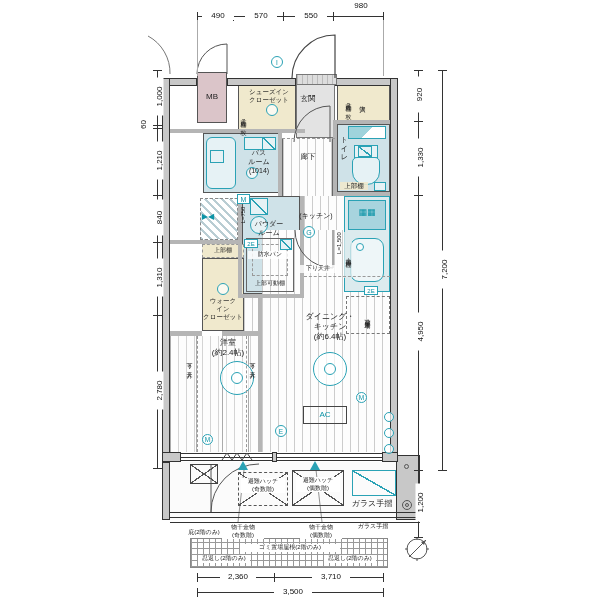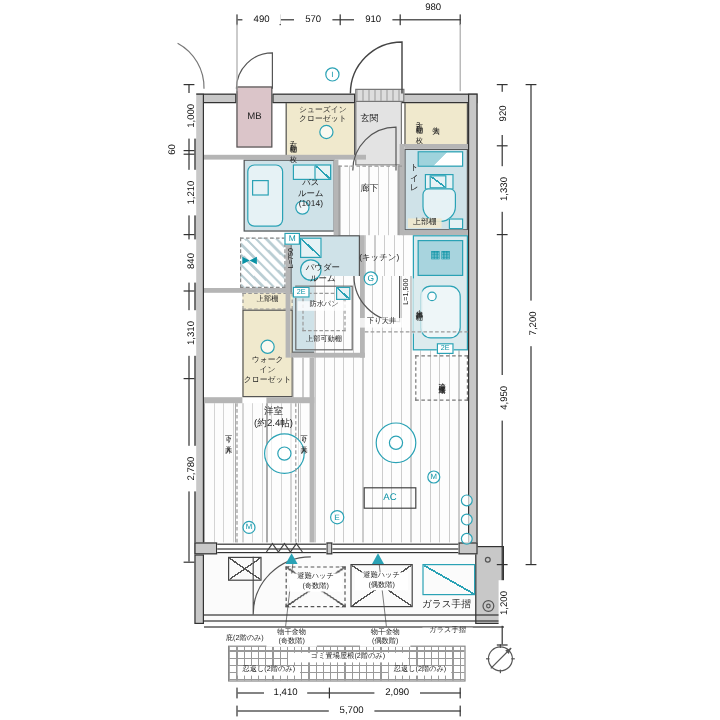--- a/index.html
+++ b/index.html
@@ -189,20 +189,23 @@
 イン
 クローゼット</div>
   <div class="lbl s7" style="left:294px;top:212px;width:44px">(キッチン)</div>
   <div class="tc s7" style="left:303px;top:226px;width:12px;height:12px;line-height:11px">G</div>
   <div class="abs s6 rot90" style="left:322px;top:240px;width:34px">L=1,500</div>
   <div class="lbl s6 vt" style="left:344px;top:232px;height:46px;background:rgba(220,235,238,.8)">上部吊戸棚</div>
   <div class="abs s6 tealtxt" style="left:364px;top:286px;width:14px;height:9px;border:1px solid #2aa2b5;background:#fff;text-align:center;line-height:9px">2E</div>
   <div class="lbl s6 vt" style="left:363px;top:299px;height:34px">冷蔵庫置場</div>
   <div class="lbl s6" style="left:300px;top:265px;width:36px;background:rgba(255,255,255,.8)">下り天井</div>
   <div class="dashh" style="left:304px;top:276px;width:86px"></div>
+  <div class="lbl s8" style="left:294px;top:312px;width:72px">ダイニング・
+キッチン
+(約6.4帖)</div>
   <div class="tc" style="left:313px;top:352px;width:34px;height:34px"></div>
   <div class="tc" style="left:324px;top:363px;width:12px;height:12px"></div>
   <div class="abs" style="left:303px;top:406px;width:44px;height:18px;border:1px solid #444"></div>
   <div class="lbl s8 tealtxt" style="left:303px;top:410px;width:44px">AC</div>
   <div class="tc s65" style="left:356px;top:392px;width:11px;height:11px;line-height:10px">M</div>
   <div class="tc" style="left:384px;top:412px;width:10px;height:10px"></div>
   <div class="tc" style="left:384px;top:428px;width:10px;height:10px"></div>
   <div class="tc" style="left:384px;top:444px;width:10px;height:10px"></div>
   <div class="tc s65" style="left:275px;top:425px;width:12px;height:12px;line-height:11px">E</div>
   <div class="lbl s8" style="left:196px;top:338px;width:64px">洋室
@@ -218,21 +221,21 @@
   <div class="dashh" style="left:282px;top:138px;width:53px"></div>
 
   <div class="hline" style="left:198px;top:16px;width:186px"></div>
   <div class="tick" style="left:197px;top:12px;width:1px;height:9px"></div>
   <div class="tick" style="left:233px;top:12px;width:1px;height:9px"></div>
   <div class="tick" style="left:283px;top:12px;width:1px;height:9px"></div>
   <div class="tick" style="left:333px;top:12px;width:1px;height:9px"></div>
   <div class="tick" style="left:383px;top:12px;width:1px;height:9px"></div>
   <div class="dimlbl" style="left:202px;top:11px;width:28px">490</div>
   <div class="dimlbl" style="left:245px;top:11px;width:28px">570</div>
-  <div class="dimlbl" style="left:295px;top:11px;width:28px">910</div>
+  <div class="dimlbl" style="left:295px;top:11px;width:28px">550</div>
   <div class="dimlbl" style="left:345px;top:1px;width:28px">980</div>
   <div class="gline" style="left:197px;top:20px;height:56px"></div>
   <div class="gline" style="left:383px;top:20px;height:56px"></div>
 
   <div class="vline" style="left:157px;top:70px;height:398px"></div>
   <div class="tick" style="left:153px;top:70px;width:9px;height:1px"></div>
   <div class="tick" style="left:153px;top:125px;width:9px;height:1px"></div>
   <div class="tick" style="left:153px;top:128px;width:9px;height:1px"></div>
   <div class="tick" style="left:153px;top:195px;width:9px;height:1px"></div>
   <div class="tick" style="left:153px;top:242px;width:9px;height:1px"></div>
@@ -257,20 +260,20 @@
   <div class="dimlbl rot90" style="left:401px;top:498px;width:34px">1,200</div>
   <div class="vline" style="left:442px;top:70px;height:400px"></div>
   <div class="tick" style="left:438px;top:70px;width:9px;height:1px"></div>
   <div class="tick" style="left:438px;top:470px;width:9px;height:1px"></div>
   <div class="dimlbl rot90" style="left:425px;top:265px;width:34px">7,200</div>
 
   <div class="hline" style="left:198px;top:577px;width:186px"></div>
   <div class="tick" style="left:197px;top:573px;width:1px;height:9px"></div>
   <div class="tick" style="left:274px;top:573px;width:1px;height:9px"></div>
   <div class="tick" style="left:383px;top:573px;width:1px;height:9px"></div>
-  <div class="dimlbl" style="left:220px;top:572px;width:32px">1,410</div>
-  <div class="dimlbl" style="left:312px;top:572px;width:34px">2,090</div>
+  <div class="dimlbl" style="left:220px;top:572px;width:32px">2,360</div>
+  <div class="dimlbl" style="left:312px;top:572px;width:34px">3,710</div>
   <div class="hline" style="left:198px;top:592px;width:186px"></div>
   <div class="tick" style="left:197px;top:588px;width:1px;height:9px"></div>
   <div class="tick" style="left:383px;top:588px;width:1px;height:9px"></div>
-  <div class="dimlbl" style="left:274px;top:587px;width:34px">5,700</div>
+  <div class="dimlbl" style="left:274px;top:587px;width:34px">3,500</div>
 
 </div>
 
 </body></html>

